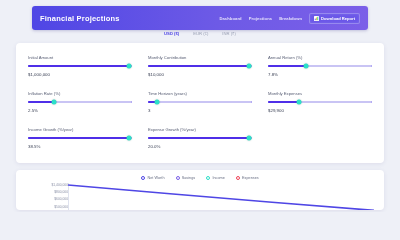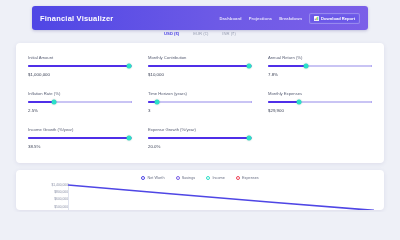--- a/index.html
+++ b/index.html
@@ -103,21 +103,21 @@
   }
   .plot-inner { position: absolute; left: 44px; right: 2px; top: 0; bottom: 0; }
   .yaxis { position: absolute; left: 44px; top: 0; bottom: 0; width: .4px; background: #dfe2ee; }
 </style>
 </head>
 <body>
 
 <div class="page">
 
   <div class="header">
-    <div class="brand">Financial Visualizer</div>
+    <div class="brand">Financial Projections</div>
     <div class="nav">
       <span class="nav-link">Dashboard</span>
       <span class="nav-link">Projections</span>
       <span class="nav-link">Breakdown</span>
       <span class="dl-btn">
         <svg class="dl-ico" viewBox="0 0 10 10">
           <rect x="0" y="0" width="10" height="10" rx="1.2" fill="#ffffff"></rect>
           <rect x="1.6" y="5.2" width="1.6" height="3.2" fill="#4f46e5"></rect>
           <rect x="4.2" y="3.0" width="1.6" height="5.4" fill="#f0b429"></rect>
           <rect x="6.8" y="1.6" width="1.6" height="6.8" fill="#22c55e"></rect>

